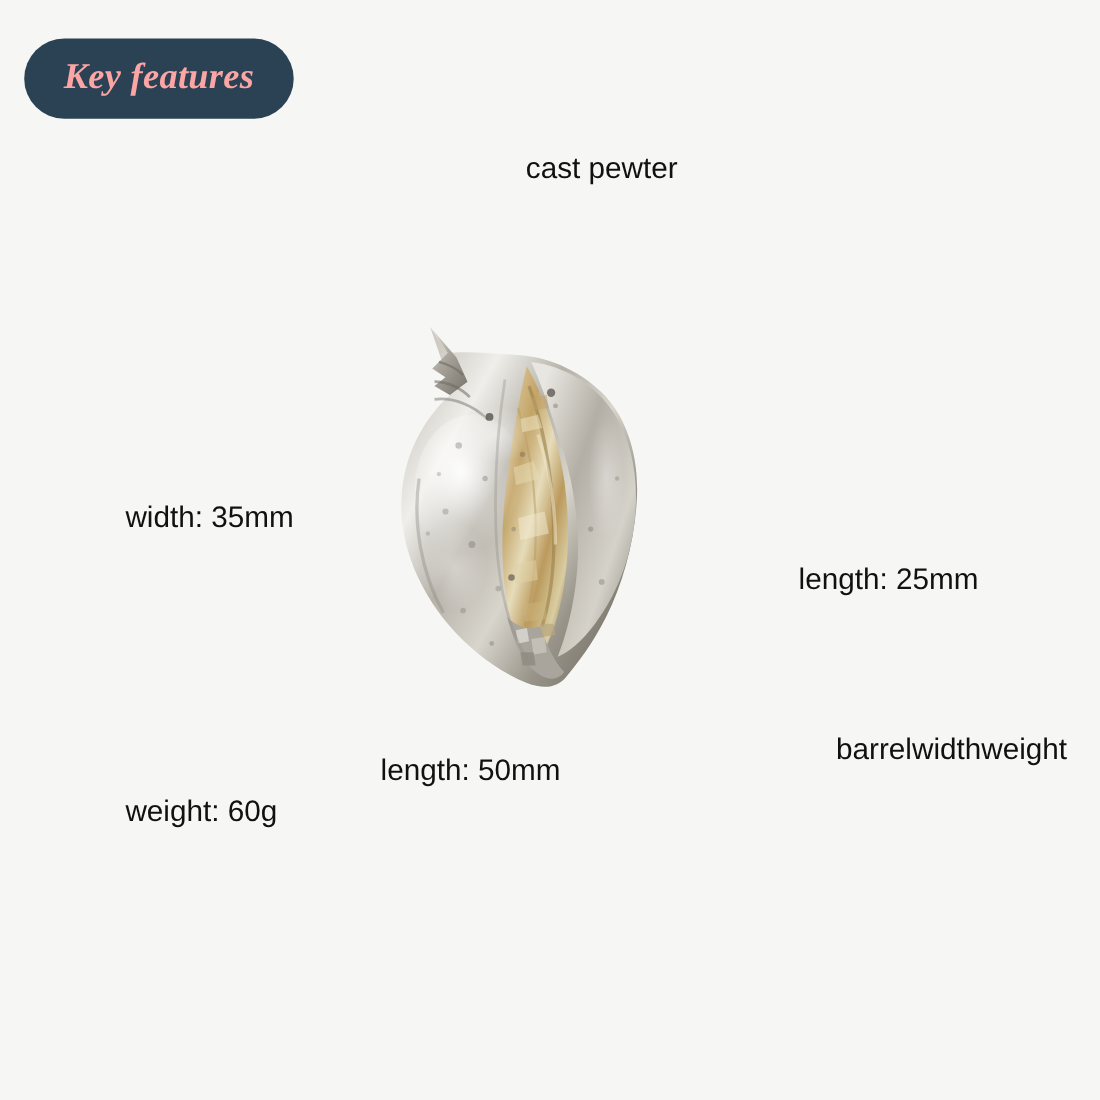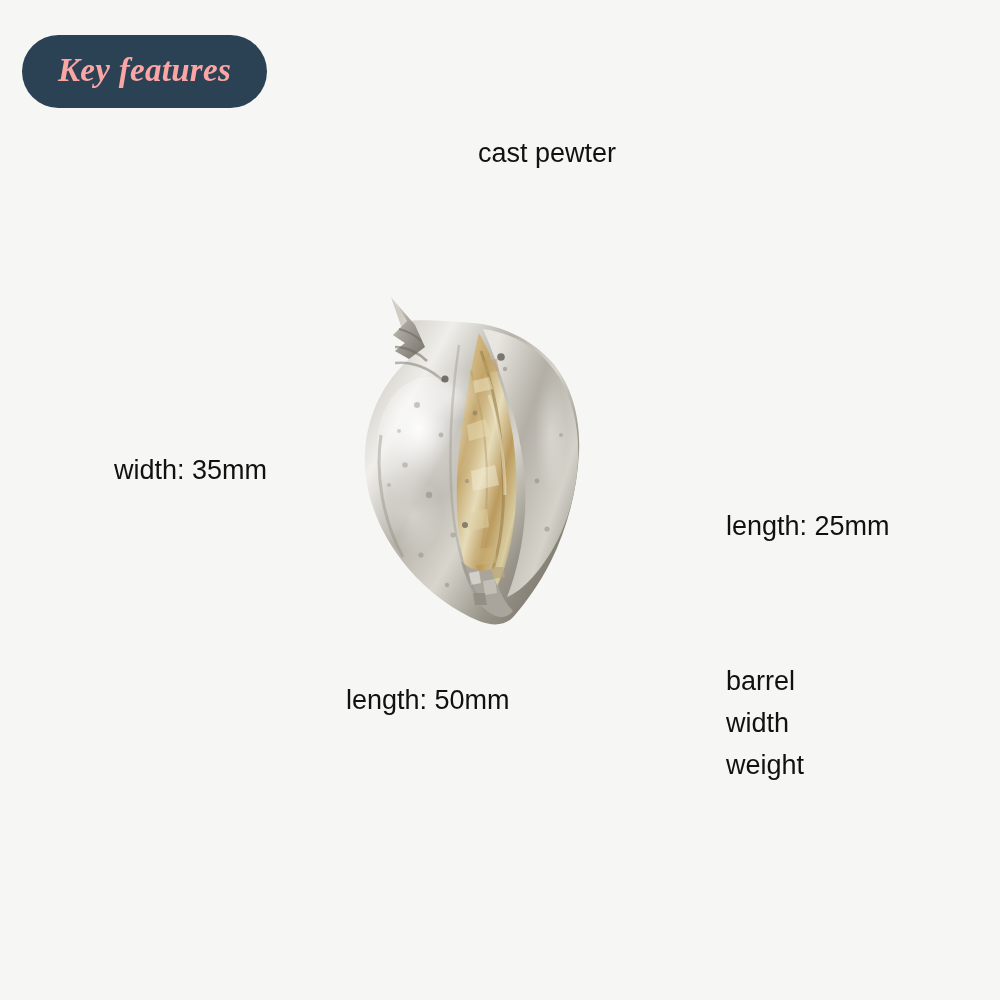--- a/index.html
+++ b/index.html
@@ -81,24 +81,23 @@
     white-space: pre;
   }
   .fl-material  { left: 464px; top: 138px; margin-left: 14px; }
   .fl-width     { left: 114px; top: 455px; text-align: center; }
   .fl-depth     { left: 726px; top: 511px; }
   .fl-length    { left: 346px; top: 685px; }
   .fl-weight    { left: 114px; top: 722px; }
 
   .finish-block {
     position: absolute;
-    left: 726px;
+    left: 760px;
     top: 660px;
     display: flex;
-    flex-direction: column;
   }
   .finish-line {
     color: #111111;
     font-family: "Liberation Sans", sans-serif;
     font-size: 27px;
     line-height: 42px;
     white-space: pre;
   }
 
   
@@ -249,20 +248,21 @@
   </div>
 
   <div class="feature-label fl-material">cast pewter</div>
 
   <div class="feature-label fl-width">width: 35mm</div>
 
   <div class="feature-label fl-depth">length: 25mm</div>
 
   <div class="feature-label fl-length">length: 50mm</div>
 
+  <div class="feature-label fl-weight">weight: 60g</div>
 
   <div class="finish-block">
     <span class="finish-line">barrel</span>
     <span class="finish-line">width</span>
     <span class="finish-line">weight</span>
   </div>
 
 
 </div>
 

